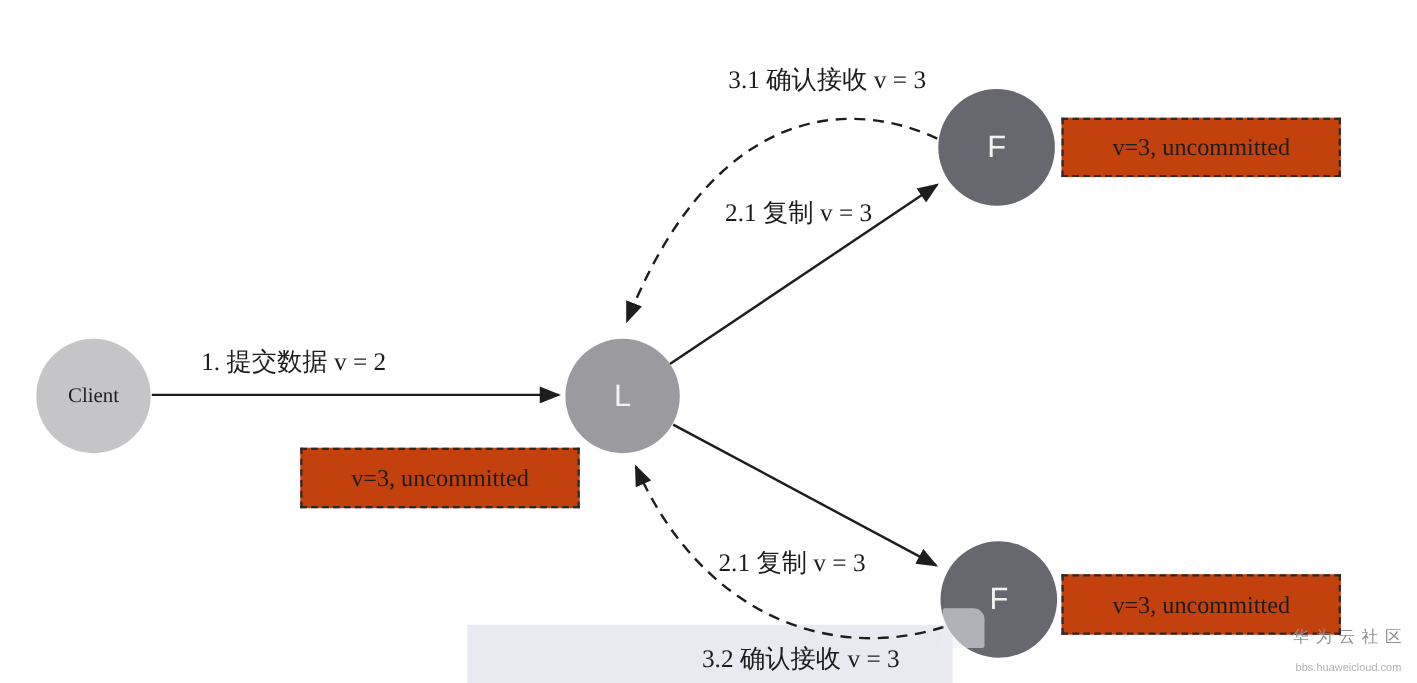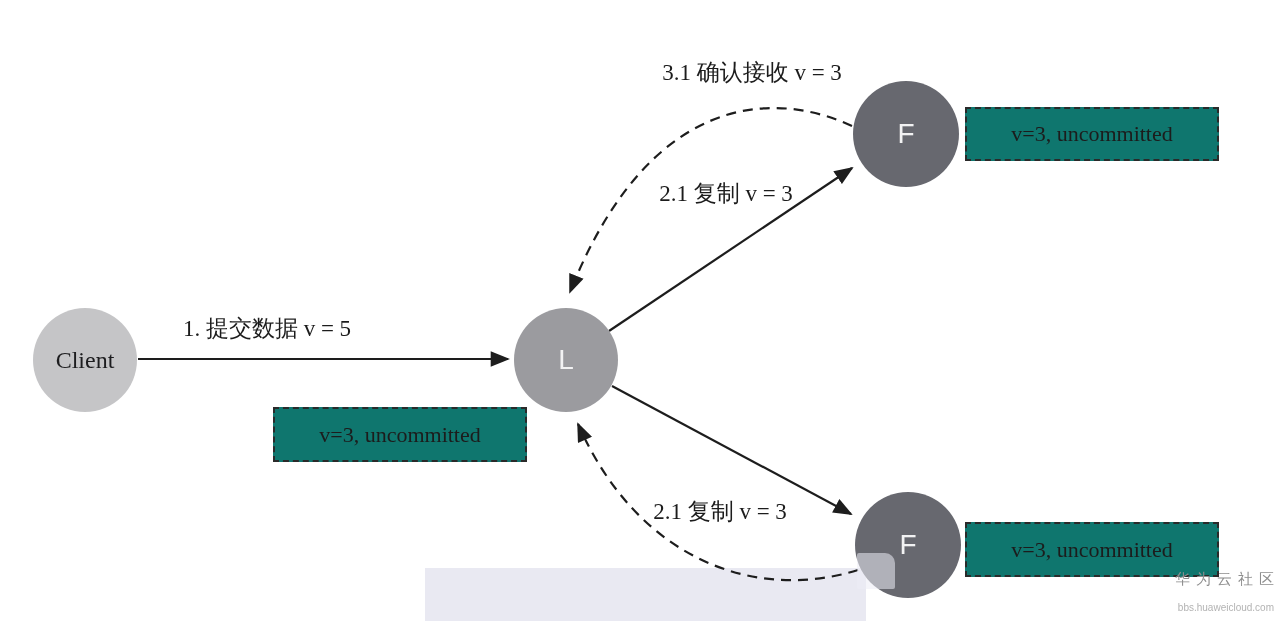--- a/index.html
+++ b/index.html
@@ -11,21 +11,21 @@
   }
   
   .node{
     position:absolute;border-radius:50%;
     display:flex;align-items:center;justify-content:center;
     z-index:3;
   }
   .node-client{left:33px;top:308px;width:104px;height:104px;background:#c5c5c7;}
   .node-client .node-label{
     font-family:"Liberation Serif","DejaVu Serif",serif;
-    font-size:24px;color:#1d1d1f;
+    font-size:19px;color:#1d1d1f;
   }
   .node-leader{left:514px;top:308px;width:104px;height:104px;background:#9b9b9f;}
   .node-follower-top{left:853px;top:81px;width:106px;height:106px;background:#67686f;}
   .node-follower-bottom{left:855px;top:492px;width:106px;height:106px;background:#67686f;}
   .node-letter{
     font-family:"Liberation Sans","DejaVu Sans",sans-serif;
     font-size:28px;font-weight:400;color:#f2f2f3;line-height:1;
   }
   
   #connector-layer{position:absolute;left:0;top:0;width:1288px;height:621px;z-index:2;}
@@ -33,21 +33,21 @@
   .highlight-strip{
     position:absolute;left:425px;top:568px;width:441px;height:53px;
     background:#e9e9f2;z-index:1;
   }
   .highlight-overlap{
     position:absolute;left:857px;top:553px;width:38px;height:36px;
     background:rgba(236,236,245,0.55);border-radius:2px 10px 2px 2px;z-index:4;
   }
   
   .state-box{
-    position:absolute;border:2px dashed #2a2a2a;background:#0f766e;
+    position:absolute;border:2px dashed #2a2a2a;background:#c2410c;
     display:flex;align-items:center;justify-content:center;
     font-size:22px;z-index:3;
   }
   .state-box-leader{left:273px;top:407px;width:250px;height:51px;}
   .state-box-follower-top{left:965px;top:107px;width:250px;height:50px;}
   .state-box-follower-bottom{left:965px;top:522px;width:250px;height:51px;}
   
   .edge-label{
     position:absolute;transform:translateX(-50%);
     font-size:23px;white-space:nowrap;z-index:5;color:#1c1c1c;
@@ -112,23 +112,24 @@
   <div class="state-box state-box-leader">
     <span>v=3, uncommitted</span>
   </div>
   <div class="state-box state-box-follower-top">
     <span>v=3, uncommitted</span>
   </div>
   <div class="state-box state-box-follower-bottom">
     <span>v=3, uncommitted</span>
   </div>
 
-  <div class="edge-label label-submit">1. 提交数据 v = 5</div>
+  <div class="edge-label label-submit">1. 提交数据 v = 2</div>
   <div class="edge-label label-ack-top">3.1 确认接收 v = 3</div>
   <div class="edge-label label-replicate-top">2.1 复制 v = 3</div>
   <div class="edge-label label-replicate-bottom">2.1 复制 v = 3</div>
+  <div class="edge-label label-ack-bottom">3.2 确认接收 v = 3</div>
 
   <div class="watermark">
     <div class="watermark-site">华为云社区</div>
     <div class="watermark-url">bbs.huaweicloud.com</div>
   </div>
 
 </div>
 
 </body></html>

